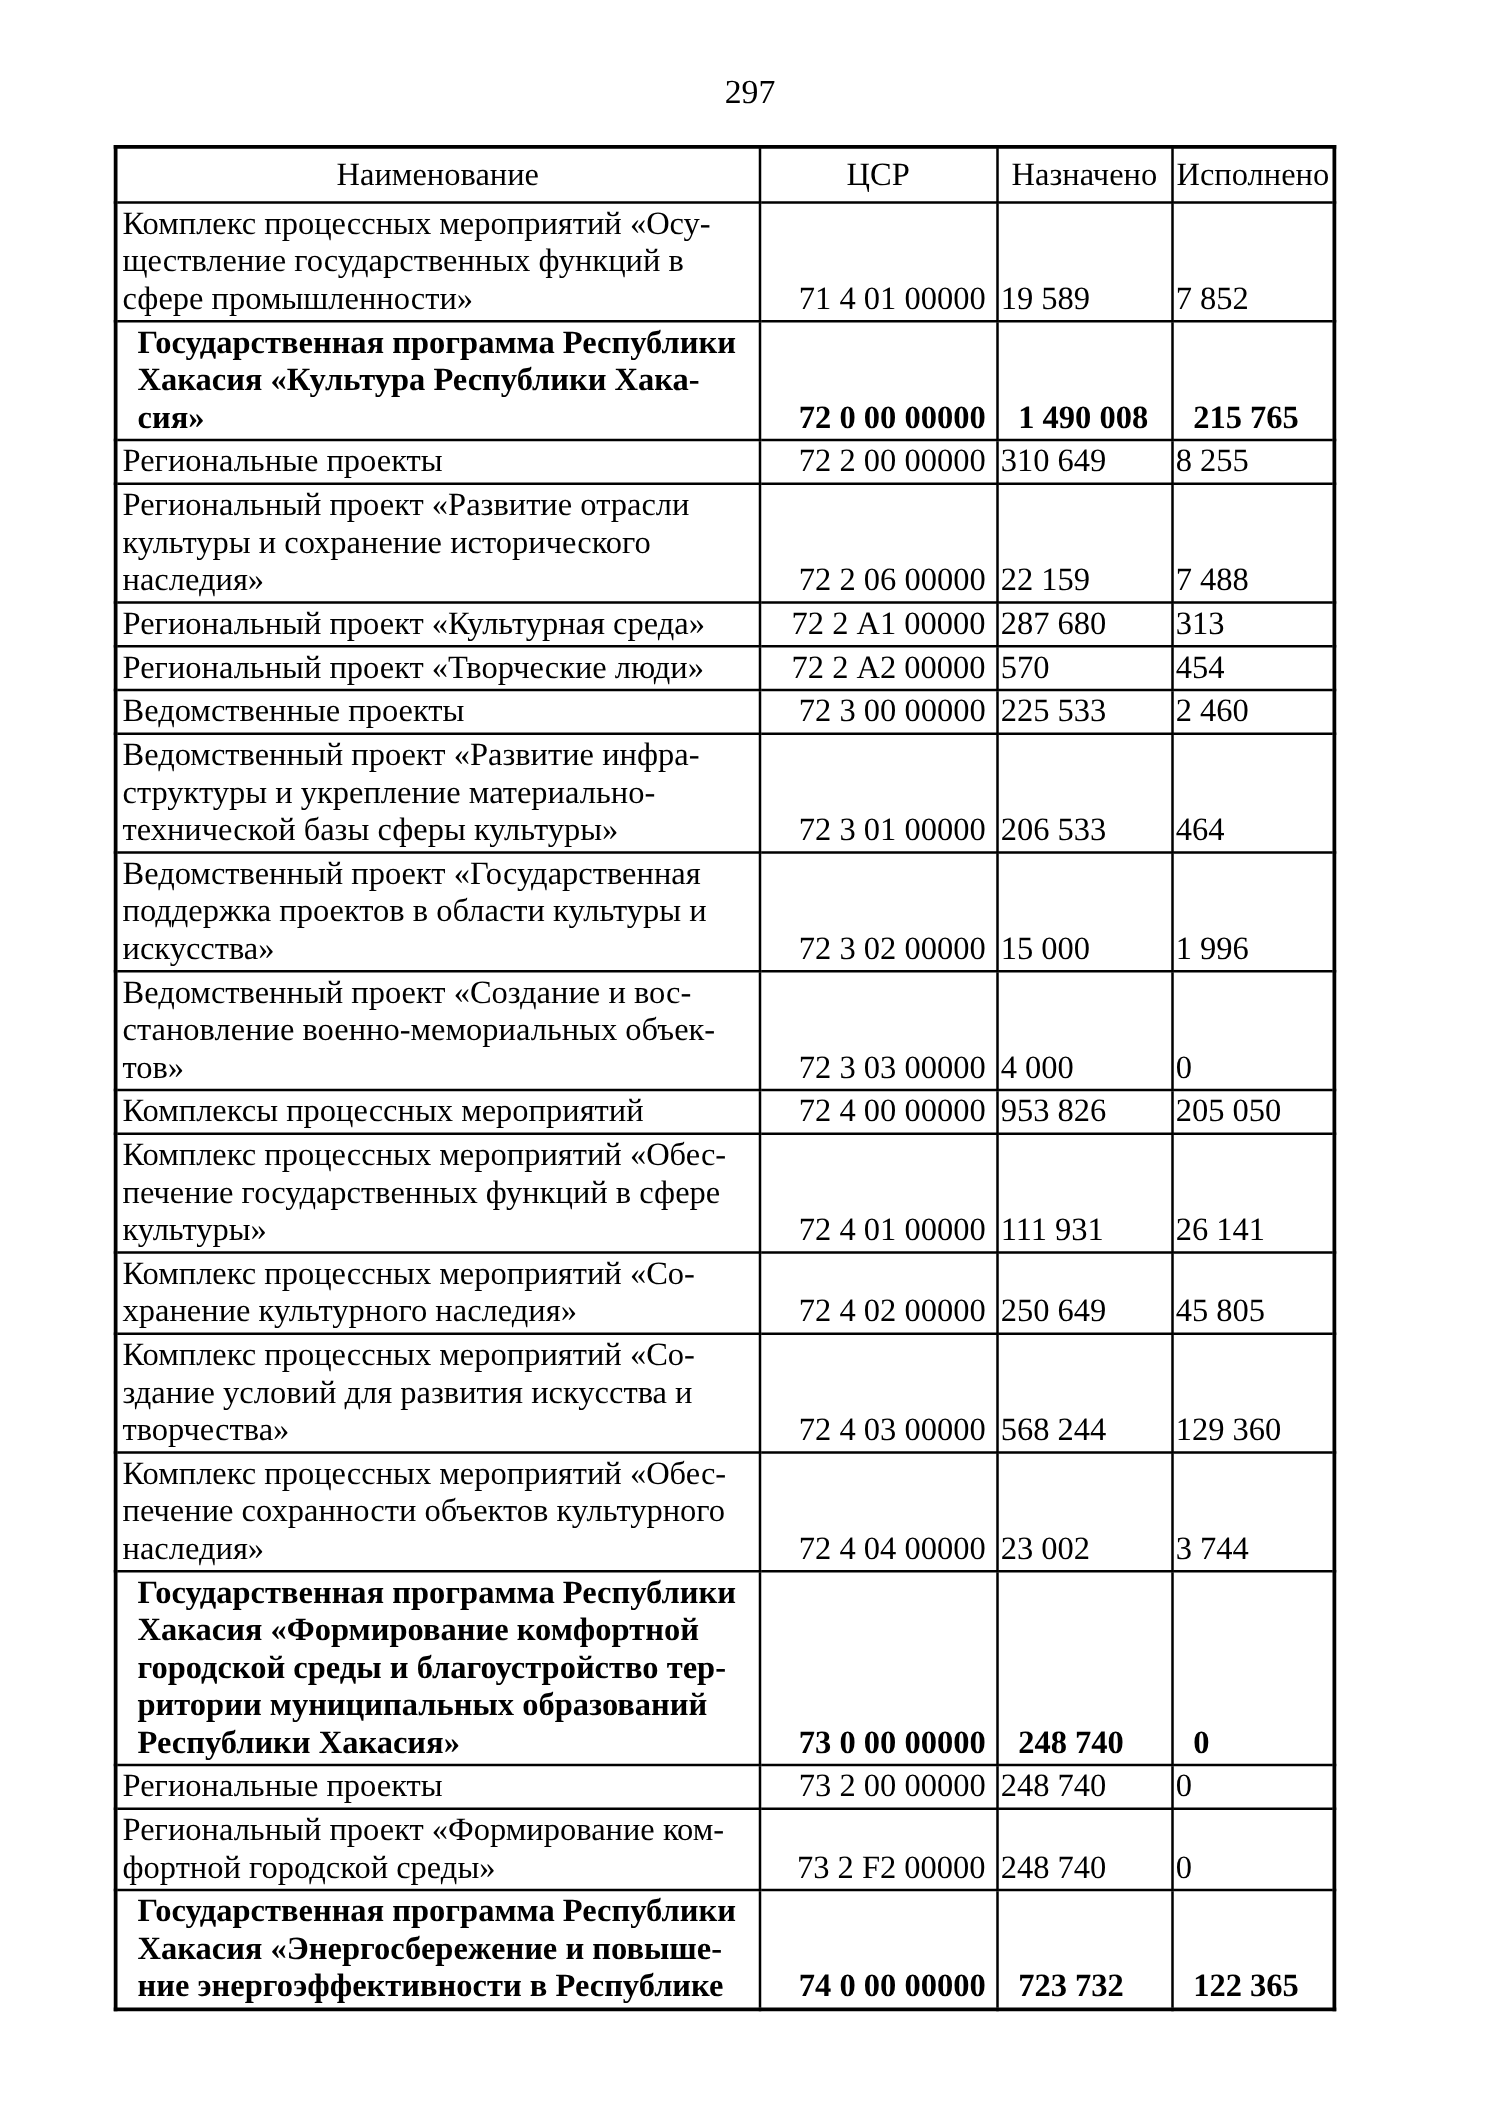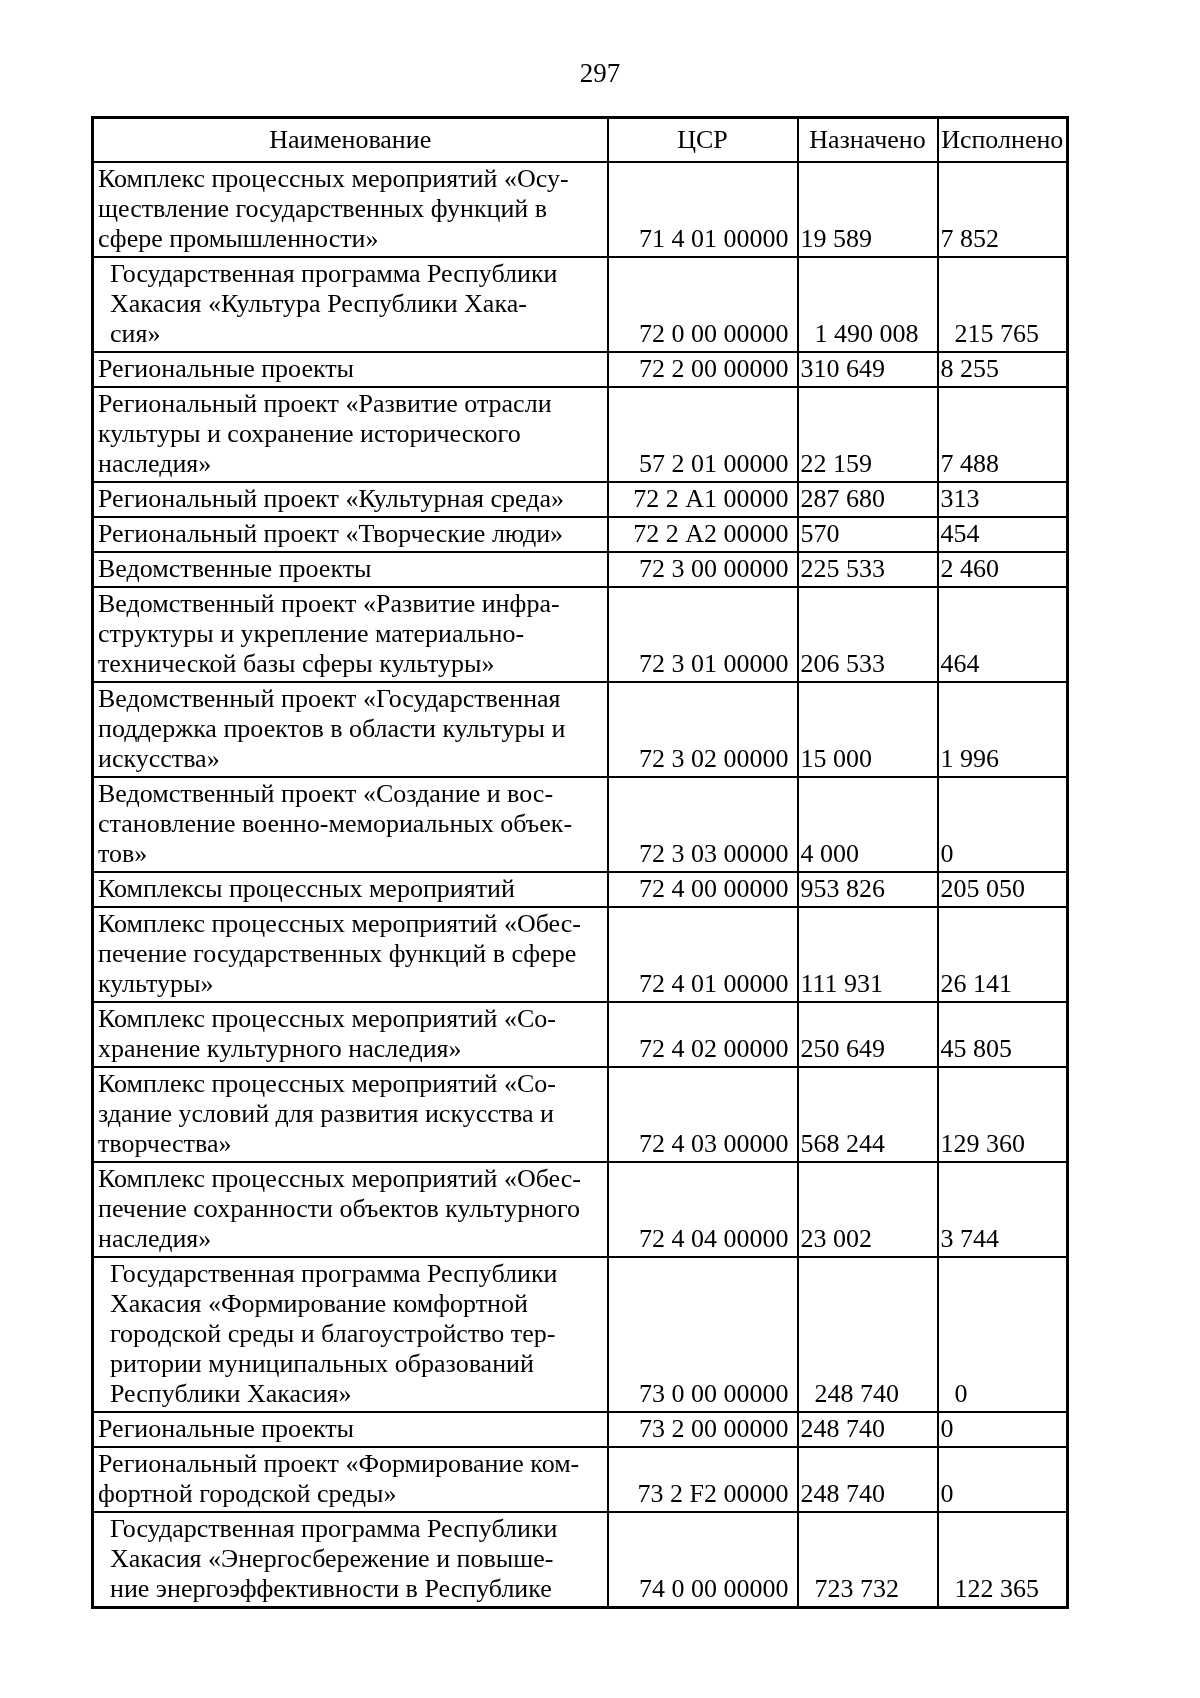--- a/index.html
+++ b/index.html
@@ -62,21 +62,21 @@
     text-align: right;
     vertical-align: bottom;
     padding: 1px 8px 2px 2px;
   }
   td.cell-num {
     text-align: left;
     vertical-align: bottom;
     padding: 1px 6px 2px 2px;
   }
   tr.bold-row td {
-    font-weight: normal;
+    font-weight: bold;
     padding-left: 16px;
   }
 </style>
 </head>
 <body>
 
 <div class="page">
   <div class="page-number">297</div>
   <table class="budget">
     <colgroup>
@@ -113,21 +113,21 @@
         <tr>
           <td class="cell-name">Региональные проекты</td>
           <td class="cell-csr">72 2 00 00000</td>
           <td class="cell-num">310 649</td>
           <td class="cell-num">8 255</td>
         </tr>
         <tr>
           <td class="cell-name">Региональный проект «Развитие отрасли
 культуры и сохранение исторического
 наследия»</td>
-          <td class="cell-csr">57 2 01 00000</td>
+          <td class="cell-csr">72 2 06 00000</td>
           <td class="cell-num">22 159</td>
           <td class="cell-num">7 488</td>
         </tr>
         <tr>
           <td class="cell-name">Региональный проект «Культурная среда»</td>
           <td class="cell-csr">72 2 А1 00000</td>
           <td class="cell-num">287 680</td>
           <td class="cell-num">313</td>
         </tr>
         <tr>

